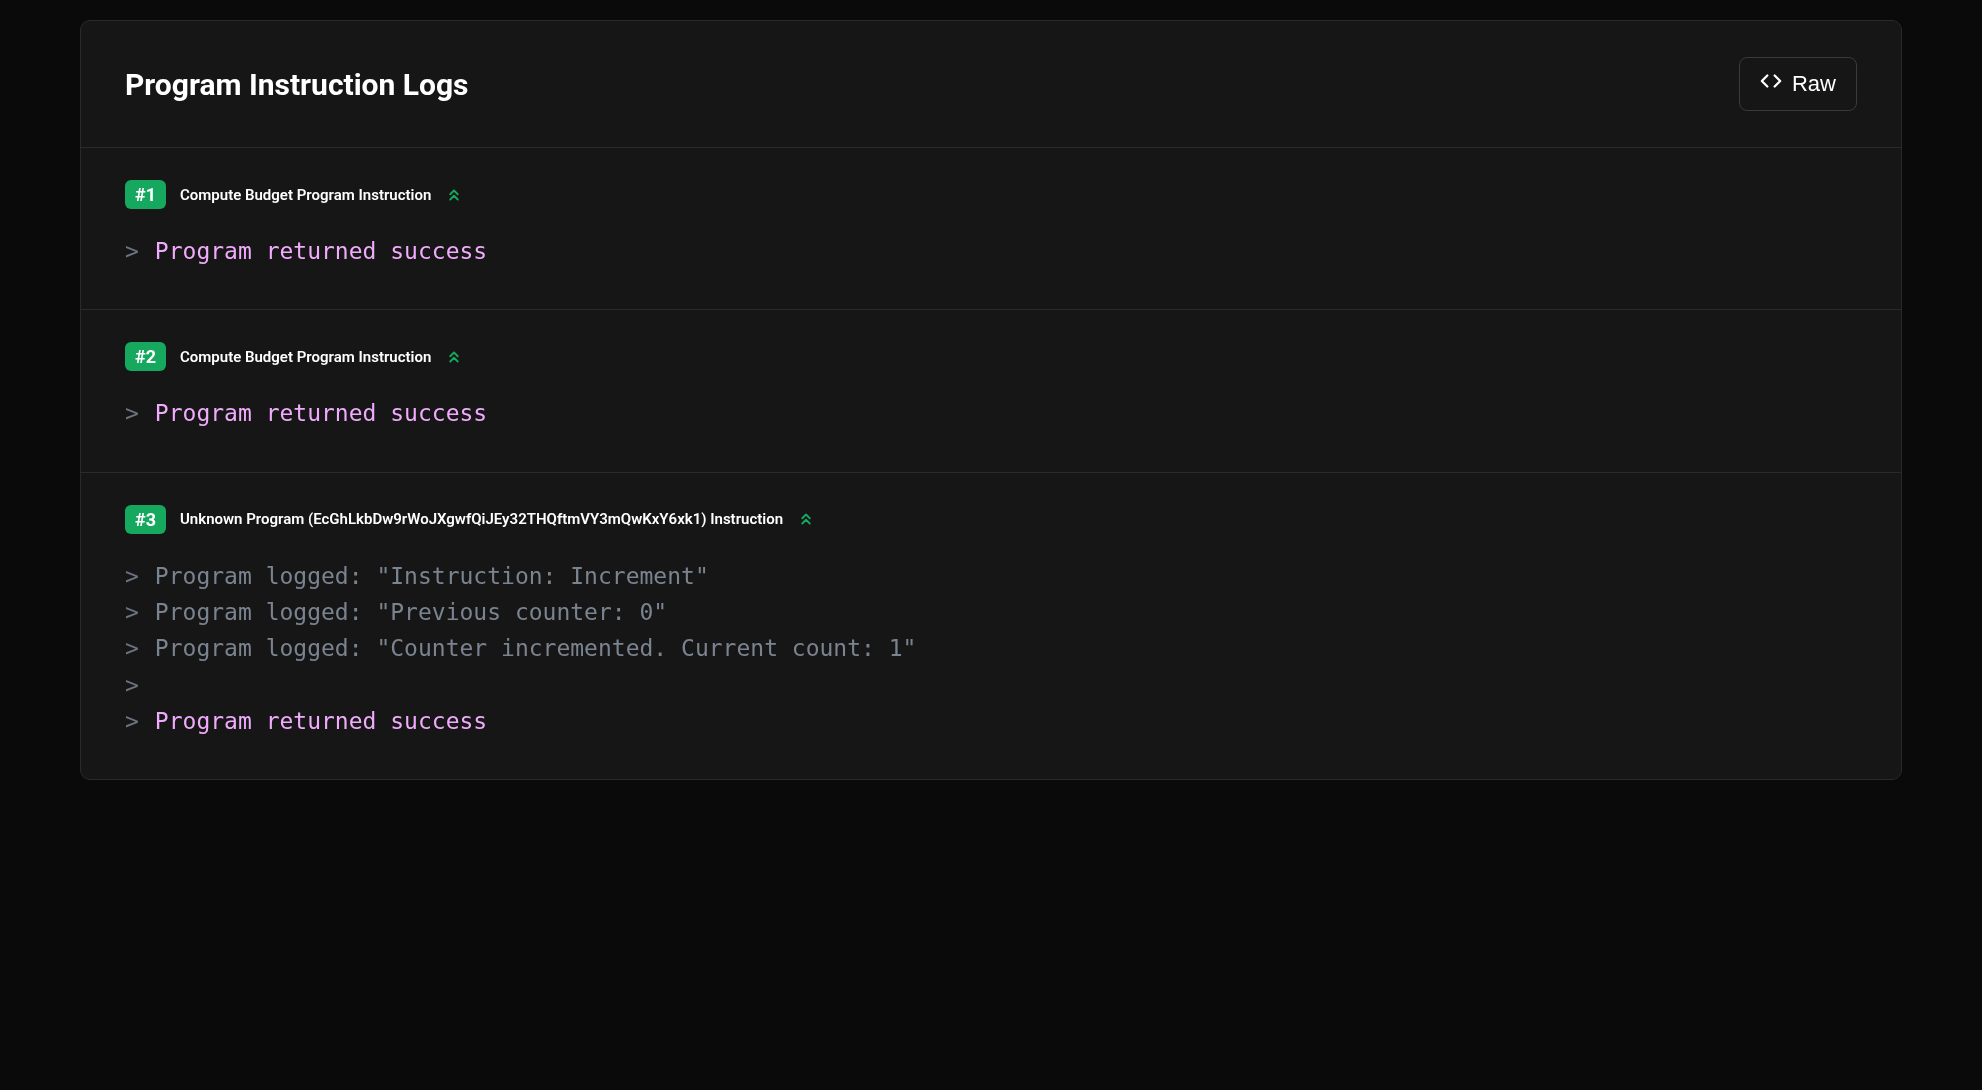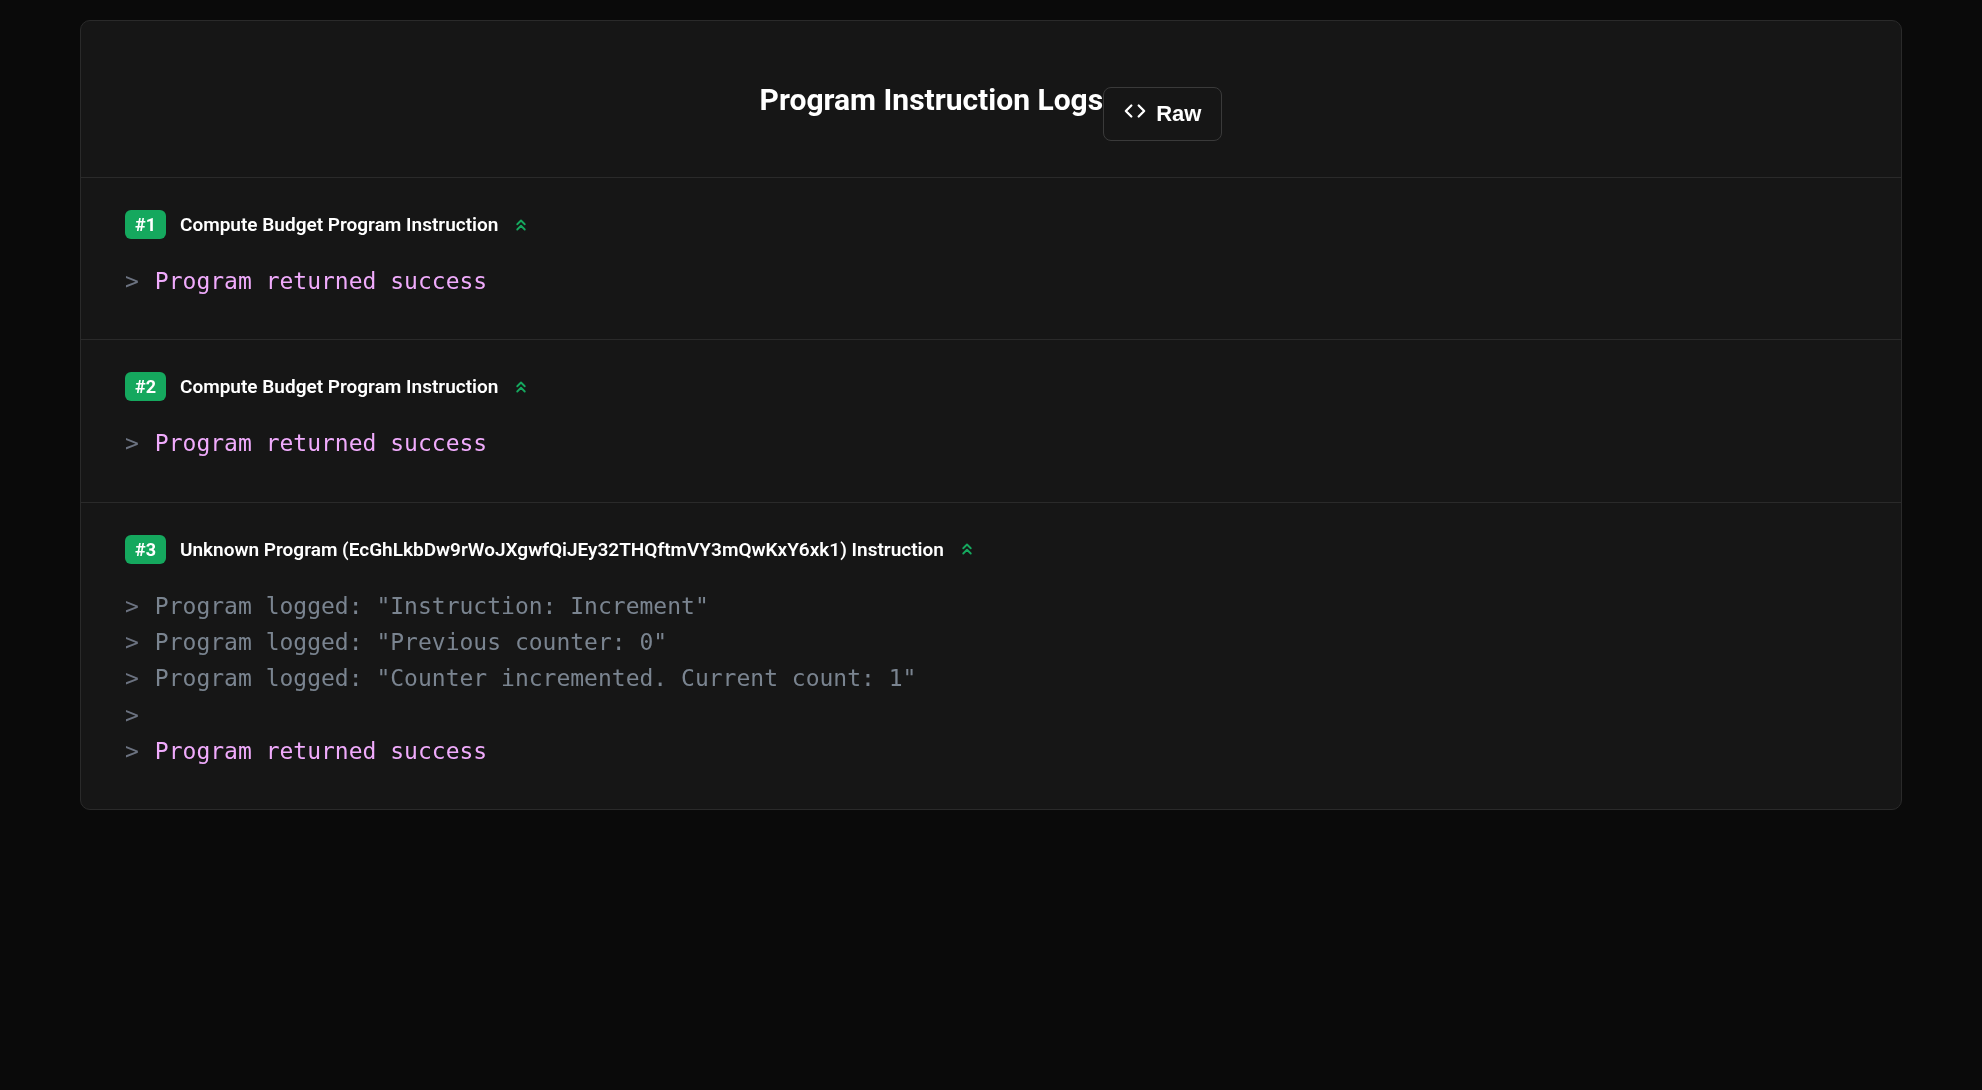--- a/index.html
+++ b/index.html
@@ -16,42 +16,41 @@
     }
     .card {
       background: #161616;
       border: 1px solid #2a2a2a;
       border-radius: 10px;
       overflow: hidden;
     }
     .card-header {
       display: flex;
       align-items: center;
-      justify-content: center;
+      justify-content: space-between;
       padding: 36px 44px;
       border-bottom: 1px solid #2a2a2a;
     }
     .card-title {
       font-size: 30px;
       font-weight: 700;
       color: #ffffff;
     }
     .raw-button {
       display: flex;
       align-items: center;
       gap: 10px;
       background: transparent;
       border: 1px solid #3a3a3a;
       border-radius: 8px;
       padding: 12px 20px;
       color: #ffffff;
       font-size: 22px;
-      font-weight: 700;
+      font-weight: 400;
       cursor: pointer;
-      margin-top: 30px;
     }
     .raw-button svg {
       width: 22px;
       height: 22px;
     }
     .log-section {
       padding: 32px 44px 40px 44px;
       border-bottom: 1px solid #2a2a2a;
     }
     .log-section:last-child {
@@ -67,21 +66,21 @@
       background: #15a85e;
       color: #ffffff;
       font-size: 18px;
       font-weight: 700;
       padding: 4px 10px;
       border-radius: 6px;
       display: inline-flex;
       align-items: center;
     }
     .log-title {
-      font-size: 19px;
+      font-size: 15px;
       font-weight: 600;
       color: #ffffff;
     }
     .collapse-icon {
       color: #15a85e;
       display: inline-flex;
       align-items: center;
     }
     .collapse-icon svg {
       width: 18px;

